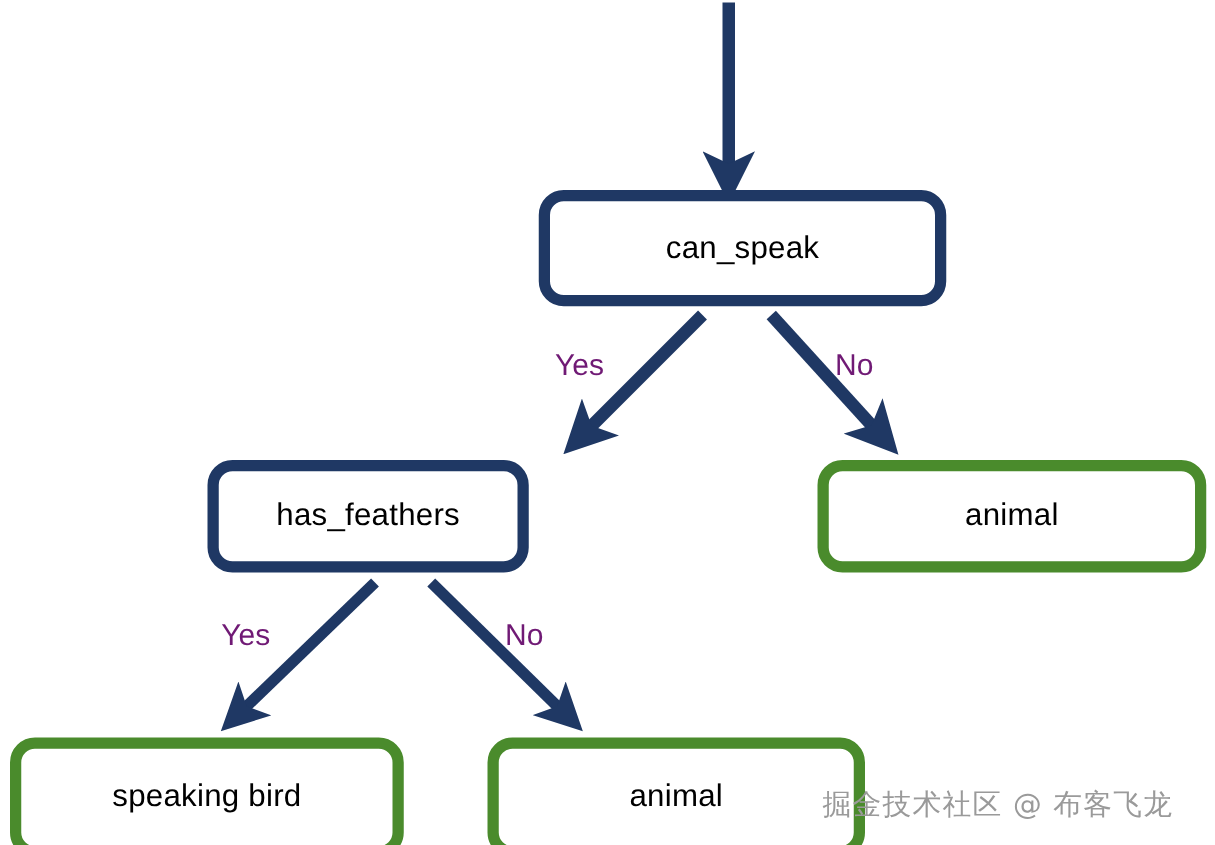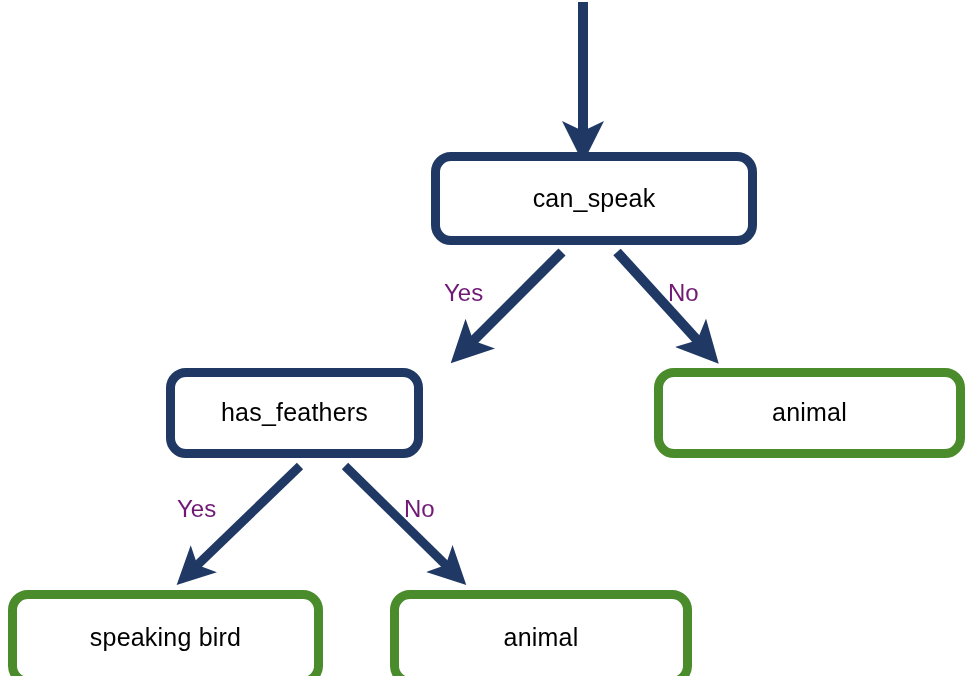--- a/index.html
+++ b/index.html
@@ -132,14 +132,15 @@
   </div>
 
   <span class="edge-label" id="edge-label-root-yes">Yes</span>
 
   <span class="edge-label" id="edge-label-root-no">No</span>
 
   <span class="edge-label" id="edge-label-child-yes">Yes</span>
 
   <span class="edge-label" id="edge-label-child-no">No</span>
 
+  <div id="watermark">掘金技术社区 @ 布客飞龙</div>
 
 </div>
 
 </body></html>

